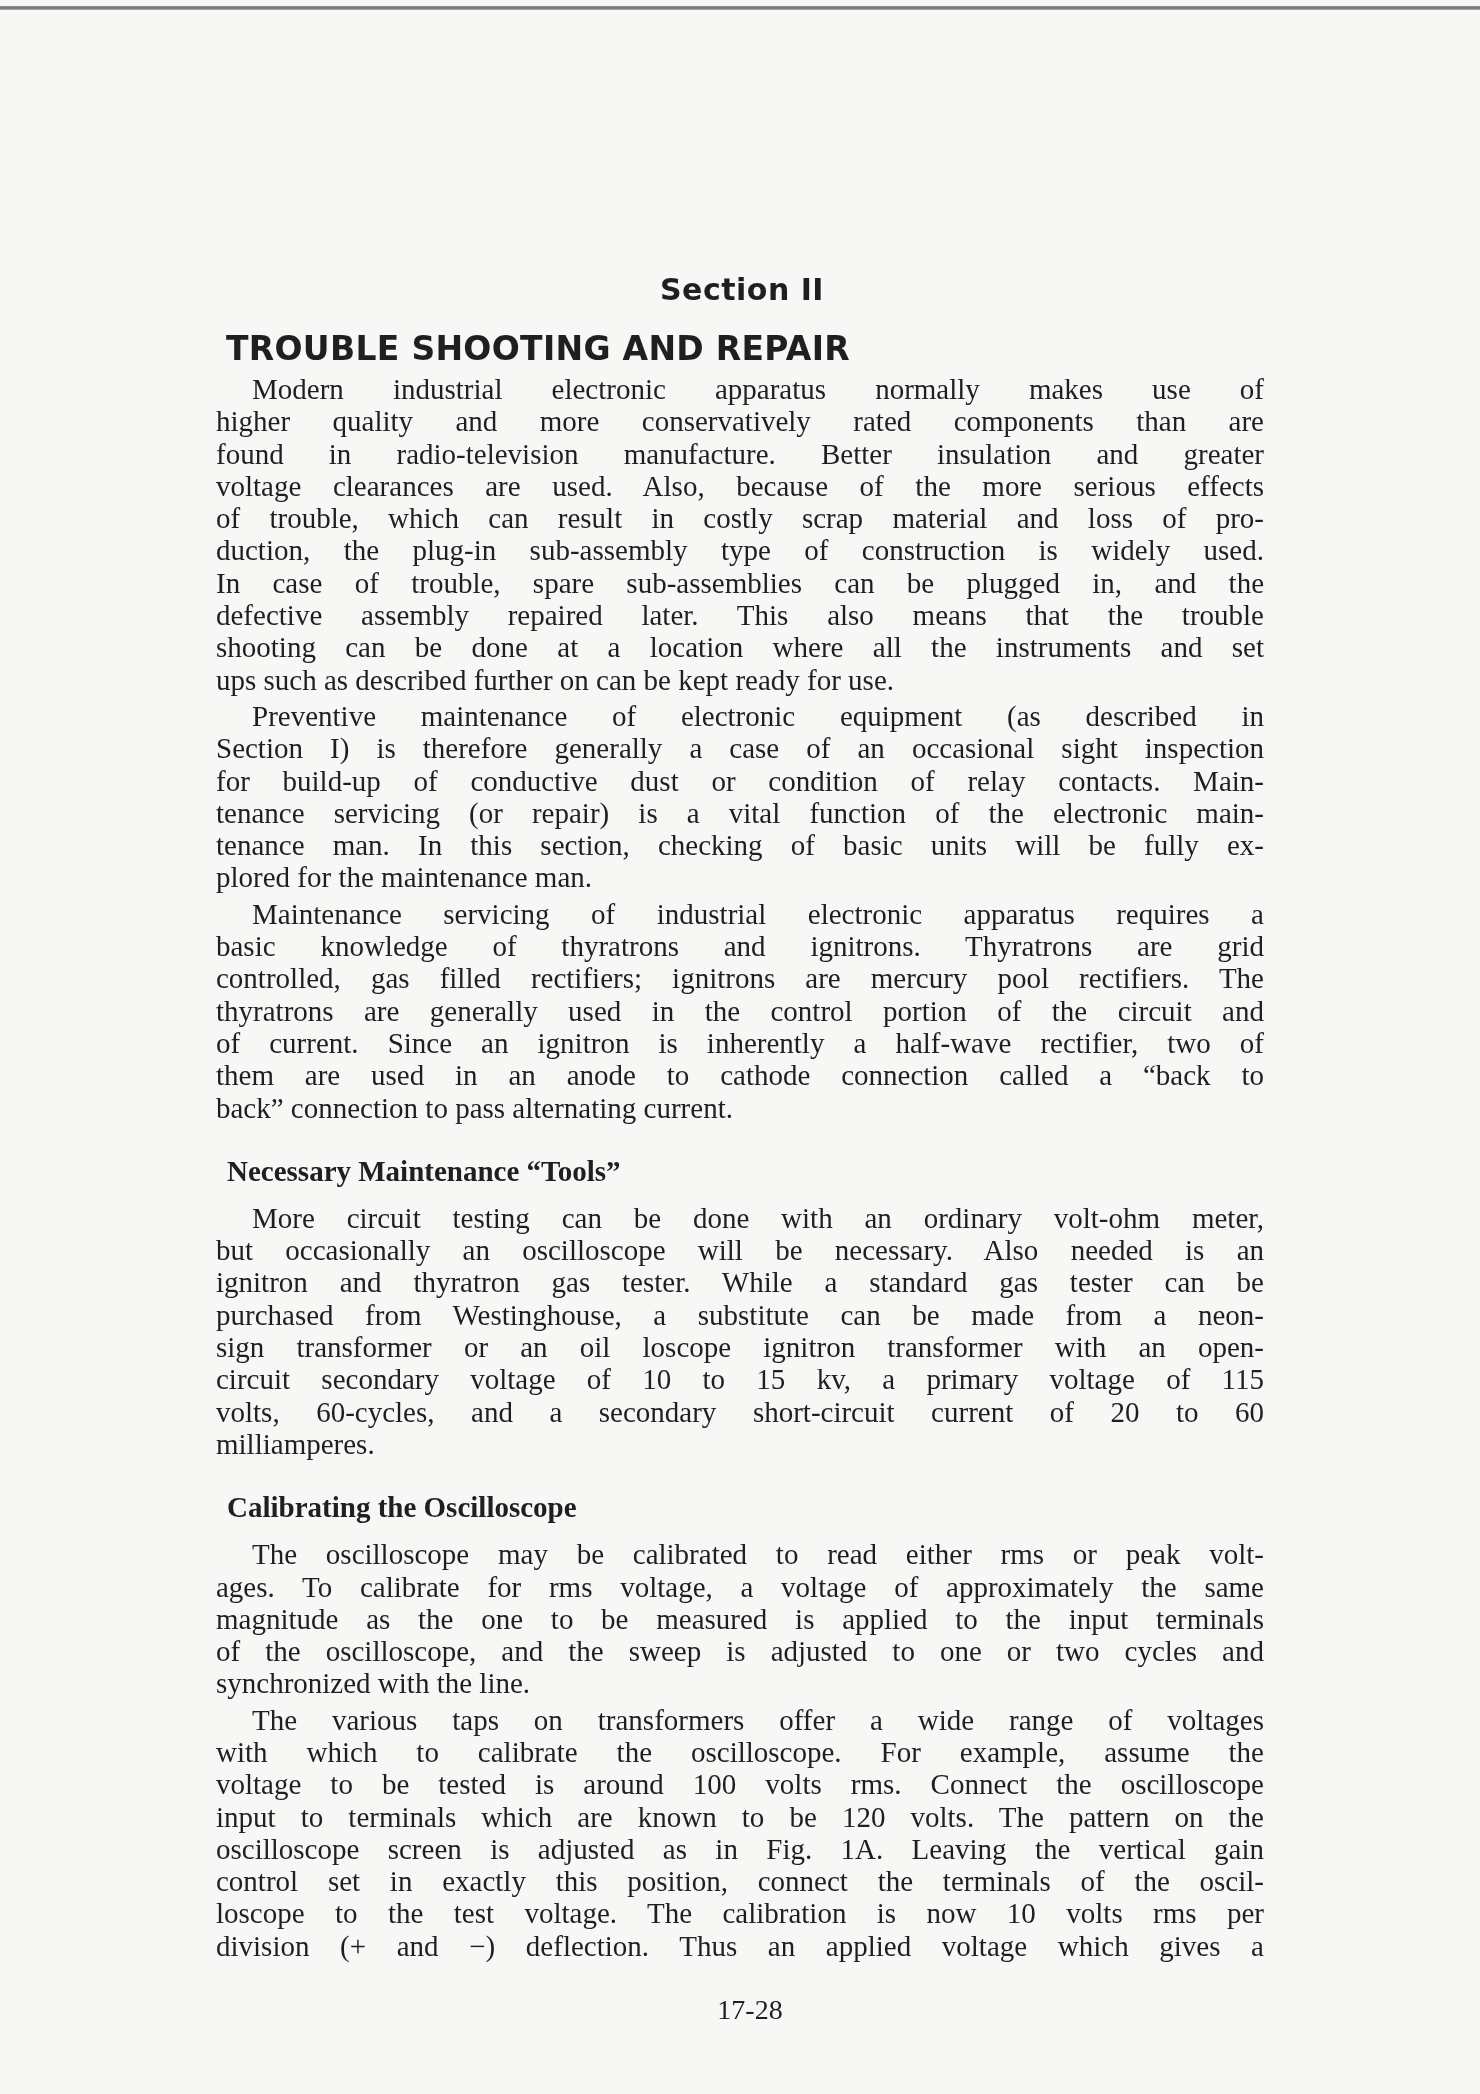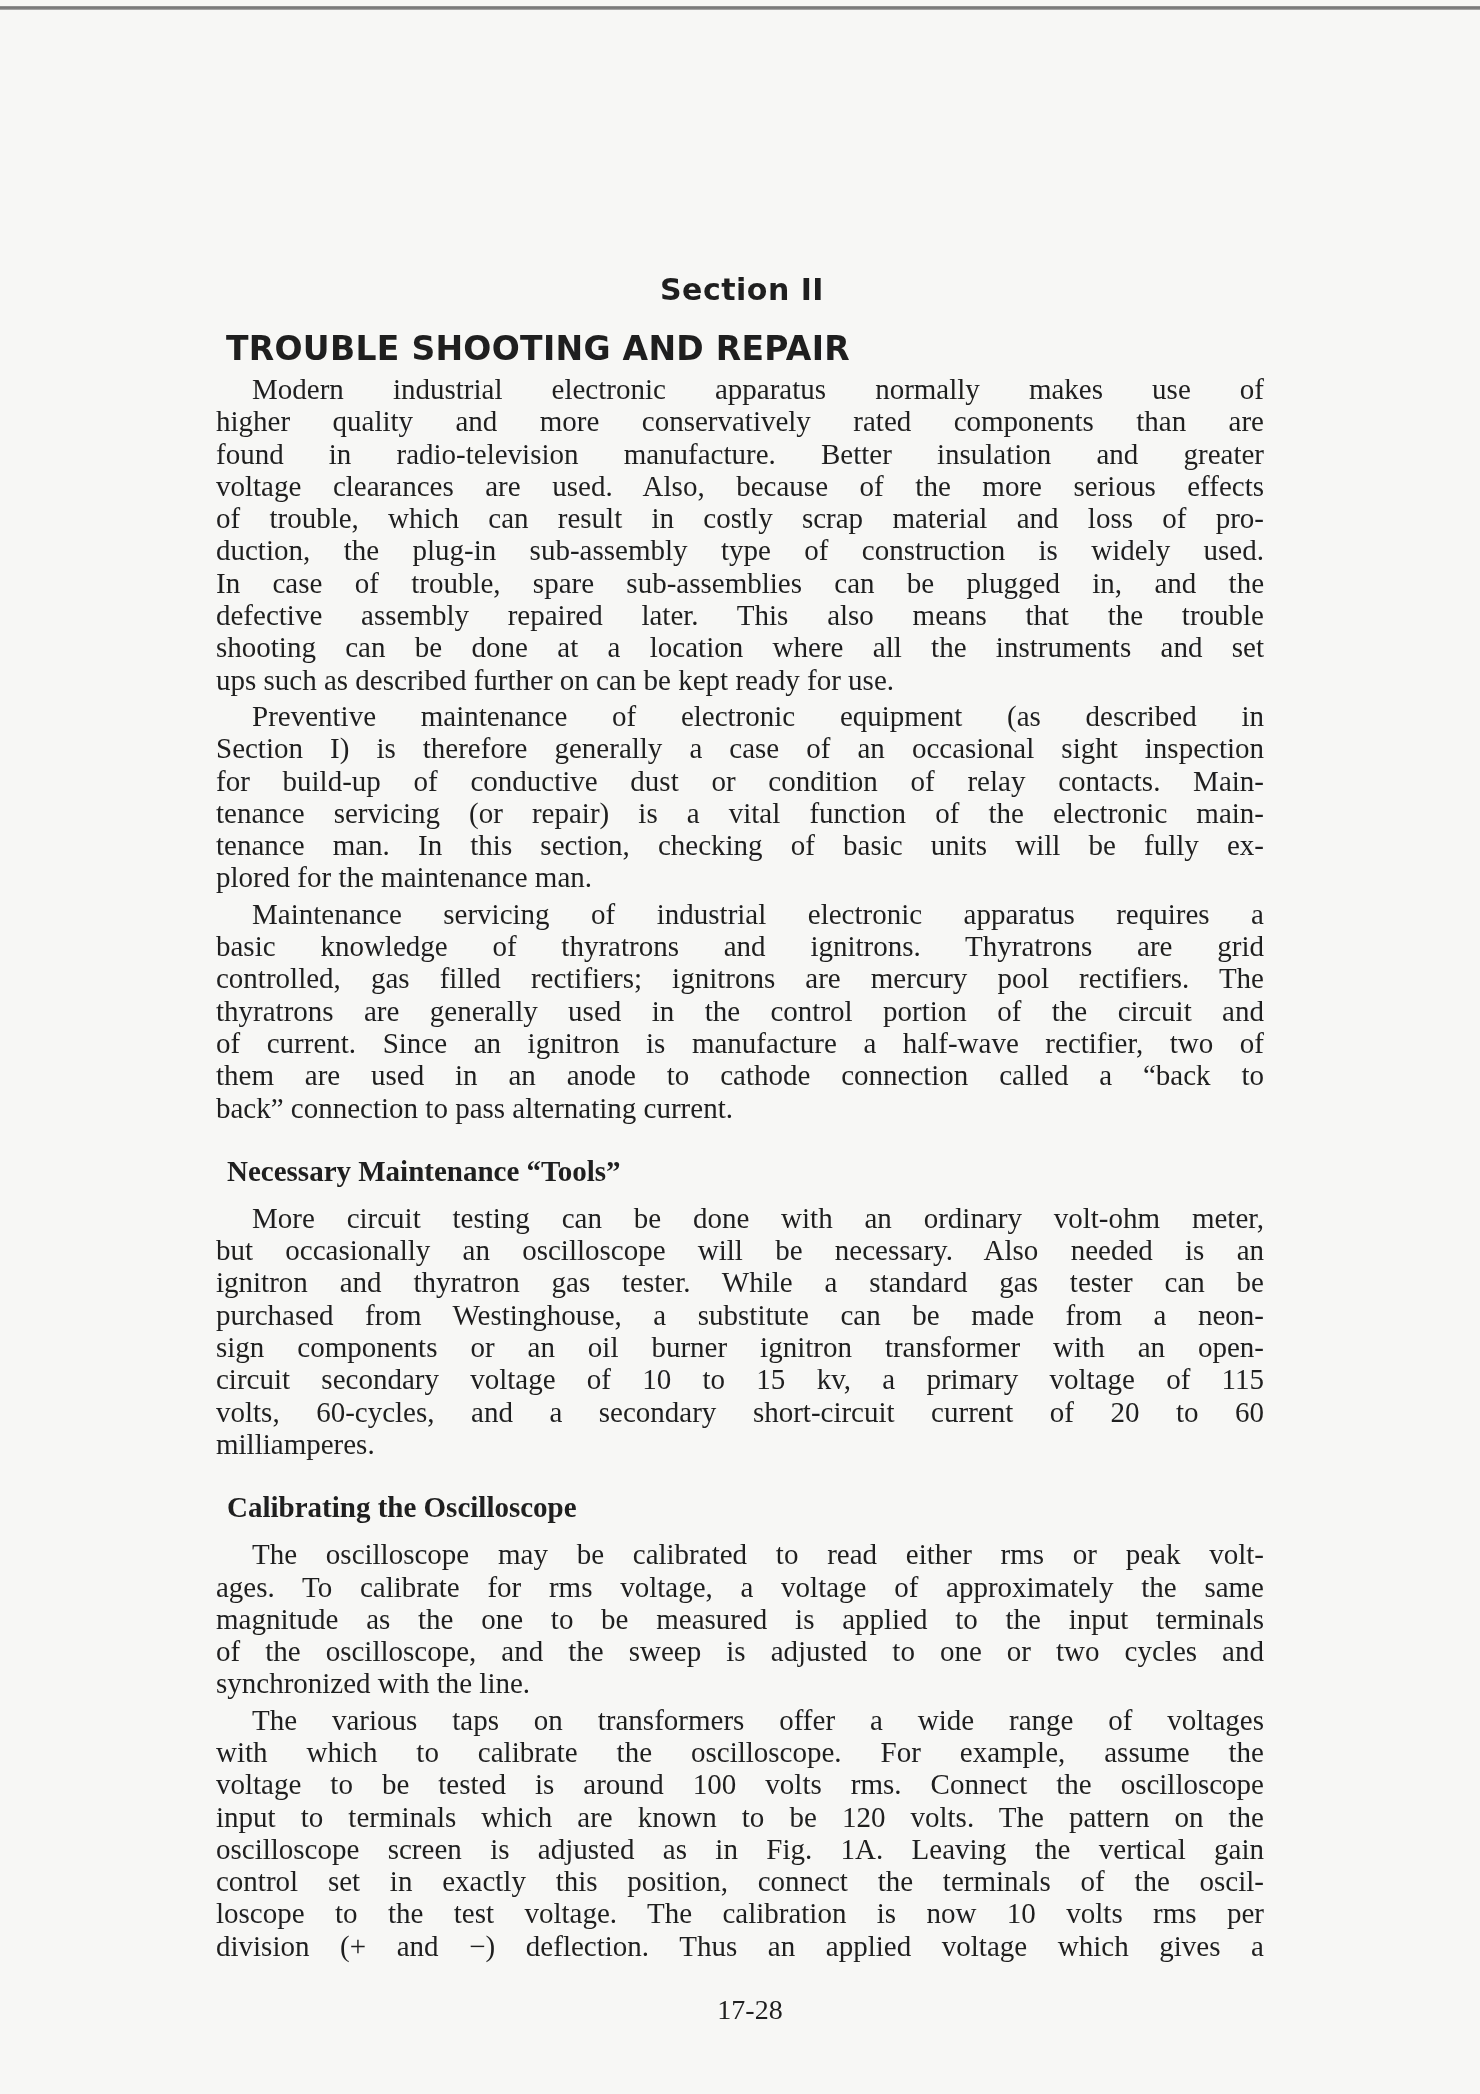--- a/index.html
+++ b/index.html
@@ -123,33 +123,33 @@
     <span class="line">tenance man. In this section, checking of basic units will be fully ex-</span>
     <span class="line last">plored for the maintenance man.</span>
   </p>
   <div class="gap-small"></div>
 
   <p class="para">
     <span class="line indent">Maintenance servicing of industrial electronic apparatus requires a</span>
     <span class="line">basic knowledge of thyratrons and ignitrons. Thyratrons are grid</span>
     <span class="line">controlled, gas filled rectifiers; ignitrons are mercury pool rectifiers. The</span>
     <span class="line">thyratrons are generally used in the control portion of the circuit and</span>
-    <span class="line">of current. Since an ignitron is manufacture a half-wave rectifier, two of</span>
+    <span class="line">of current. Since an ignitron is inherently a half-wave rectifier, two of</span>
     <span class="line">them are used in an anode to cathode connection called a “back to</span>
     <span class="line last">back” connection to pass alternating current.</span>
   </p>
   <div class="gap-head"></div>
 
   <h2 class="subhead">Necessary Maintenance “Tools”</h2>
   <p class="para">
     <span class="line indent">More circuit testing can be done with an ordinary volt-ohm meter,</span>
     <span class="line">but occasionally an oscilloscope will be necessary. Also needed is an</span>
     <span class="line">ignitron and thyratron gas tester. While a standard gas tester can be</span>
     <span class="line">purchased from Westinghouse, a substitute can be made from a neon-</span>
-    <span class="line">sign components or an oil burner ignitron transformer with an open-</span>
+    <span class="line">sign transformer or an oil loscope ignitron transformer with an open-</span>
     <span class="line">circuit secondary voltage of 10 to 15 kv, a primary voltage of 115</span>
     <span class="line">volts, 60-cycles, and a secondary short-circuit current of 20 to 60</span>
     <span class="line last">milliamperes.</span>
   </p>
   <div class="gap-head"></div>
 
   <h2 class="subhead">Calibrating the Oscilloscope</h2>
   <p class="para">
     <span class="line indent">The oscilloscope may be calibrated to read either rms or peak volt-</span>
     <span class="line">ages. To calibrate for rms voltage, a voltage of approximately the same</span>

